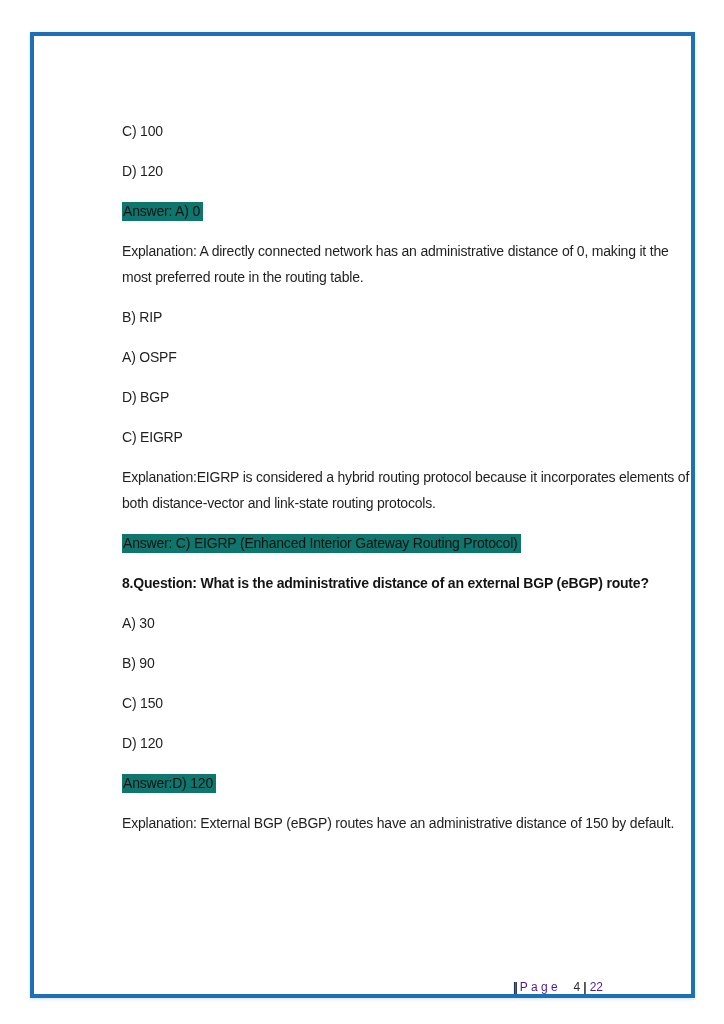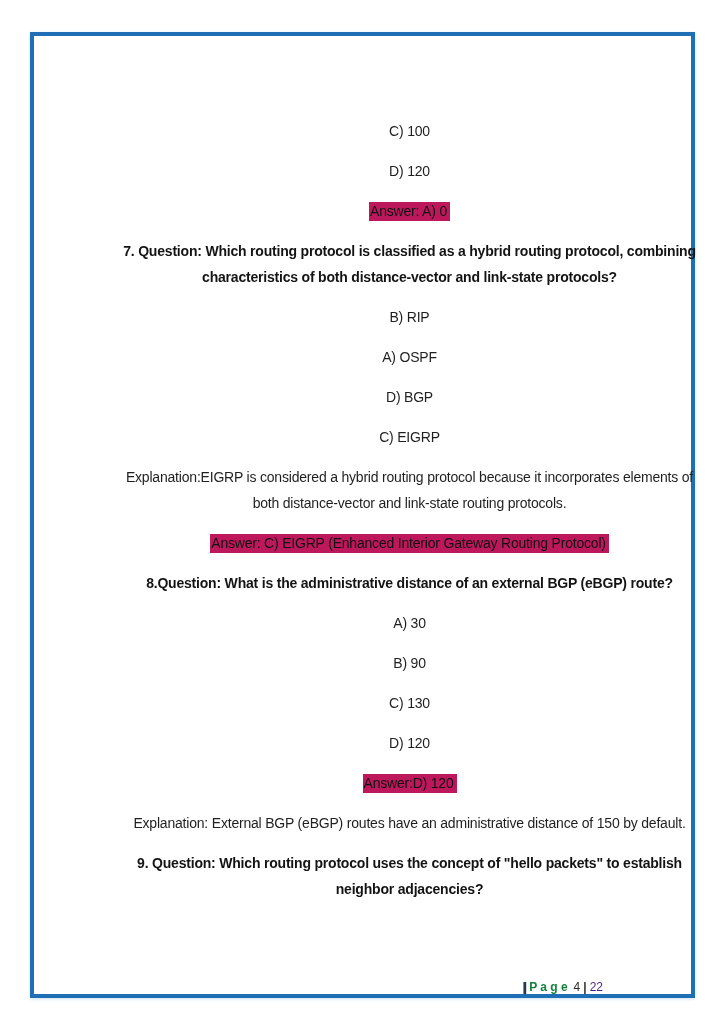--- a/index.html
+++ b/index.html
@@ -30,49 +30,47 @@
     left: 88px;
     top: 82px;
     width: 575px;
   }
   .content p {
     margin: 0 0 14px 0;
     font-size: 14px;
     line-height: 26px;
     letter-spacing: -0.2px;
     color: #1f1f1f;
-    text-align: center;
   }
   .content p.q {
     font-weight: bold;
     color: #141414;
   }
   .hl {
-    background: #be185d;
+    background: #0f766e;
     color: #111111;
     padding: 1px 3px 2px 1px;
   }
   .footer {
     position: absolute;
     right: 88px;
     top: 944px;
     font-size: 12px;
     text-align: right;
     white-space: nowrap;
   }
   .footer .marker {
     color: #25354d;
     font-weight: bold;
     letter-spacing: -2px;
     margin-right: 4px;
   }
   .footer .word {
-    color: #15803d;
-    margin-right: 6px;
-    font-weight: bold;
+    color: #4c1d95;
+    margin-right: 16px;
   }
   .footer .num {
     color: #2e2e2e;
     margin-right: 3px;
   }
   .footer .sep {
     color: #2e2e2e;
     font-weight: bold;
     margin-right: 3px;
   }
@@ -85,44 +83,43 @@
 
 <div class="page-frame">
 
   <div class="content">
 
     <p>C) 100</p>
     <p>D) 120</p>
 
     <p><span class="hl">Answer: A) 0</span></p>
 
+    <p>Explanation: A directly connected network has an administrative distance of 0, making it the most preferred route in the routing table.</p>
 
-    <p class="q">7. Question: Which routing protocol is classified as a hybrid routing protocol, combining characteristics of both distance-vector and link-state protocols?</p>
 
     <p>B) RIP</p>
     <p>A) OSPF</p>
     <p>D) BGP</p>
     <p>C) EIGRP</p>
 
     <p>Explanation:EIGRP is considered a hybrid routing protocol because it incorporates elements of both distance-vector and link-state routing protocols.</p>
 
     <p><span class="hl">Answer: C) EIGRP (Enhanced Interior Gateway Routing Protocol)</span></p>
 
     <p class="q">8.Question: What is the administrative distance of an external BGP (eBGP) route?</p>
 
     <p>A) 30</p>
     <p>B) 90</p>
-    <p>C) 130</p>
+    <p>C) 150</p>
     <p>D) 120</p>
 
     <p><span class="hl">Answer:D) 120</span></p>
 
     <p>Explanation: External BGP (eBGP) routes have an administrative distance of 150 by default.</p>
 
-    <p class="q">9. Question: Which routing protocol uses the concept of "hello packets" to establish neighbor adjacencies?</p>
 
   </div>
 
   <div class="footer">
     <span class="marker">||</span><span class="word">P a g e</span><span class="num">4</span><span class="sep">|</span><span class="total">22</span>
   </div>
 
 </div>
 
 </body></html>

